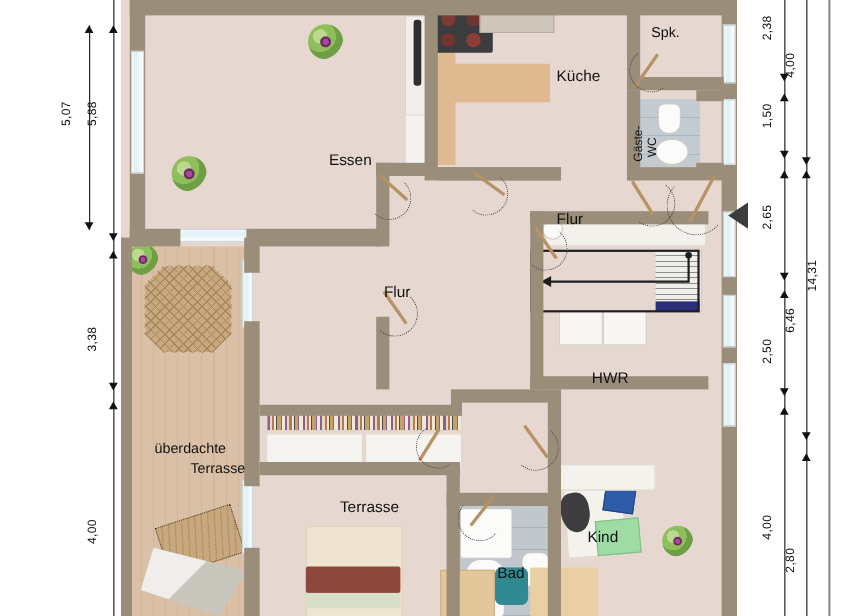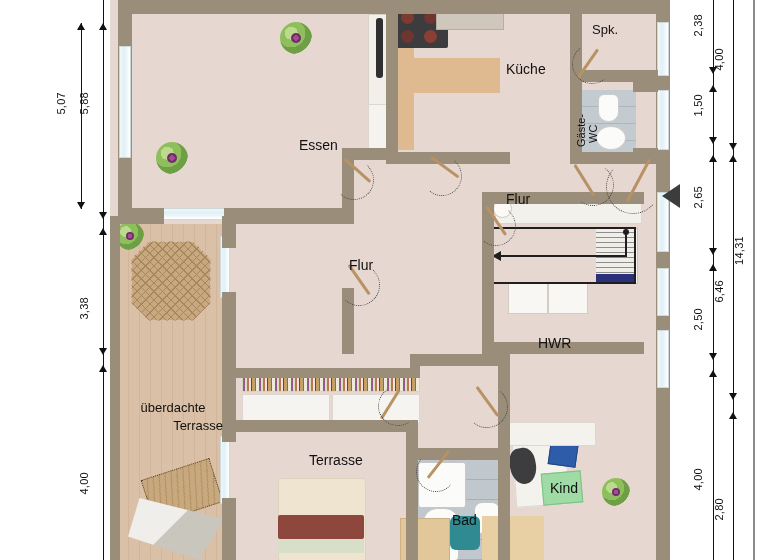--- a/index.html
+++ b/index.html
@@ -299,21 +299,21 @@
 
     <div class="lbl big" style="left:428px;top:336px;">HWR</div>
 
     <div class="lbl ctr" style="left:13px;top:400px;width:100px;">überdachte</div>
     <div class="lbl ctr" style="left:13px;top:418px;width:100px;text-align:right;">Terrasse</div>
 
     <div class="lbl big" style="left:199px;top:453px;">Terrasse</div>
 
     <div class="lbl big" style="left:342px;top:513px;">Bad</div>
 
-    <div class="lbl big" style="left:424px;top:481px;margin-left:16px;">Kind</div>
+    <div class="lbl big" style="left:424px;top:481px;">Kind</div>
   </div>
 
   <div class="north" style="left:662px;top:184px;width:0;height:0;
        border-top:12px solid transparent;border-bottom:12px solid transparent;border-right:18px solid #3c3c3c;"></div>
 
   <div class="abs">
 
     <div class="dimline" style="left:713px;top:0px;height:560px;"></div>
 
     <div class="arrowdn" style="left:709px;top:67px;"></div>

